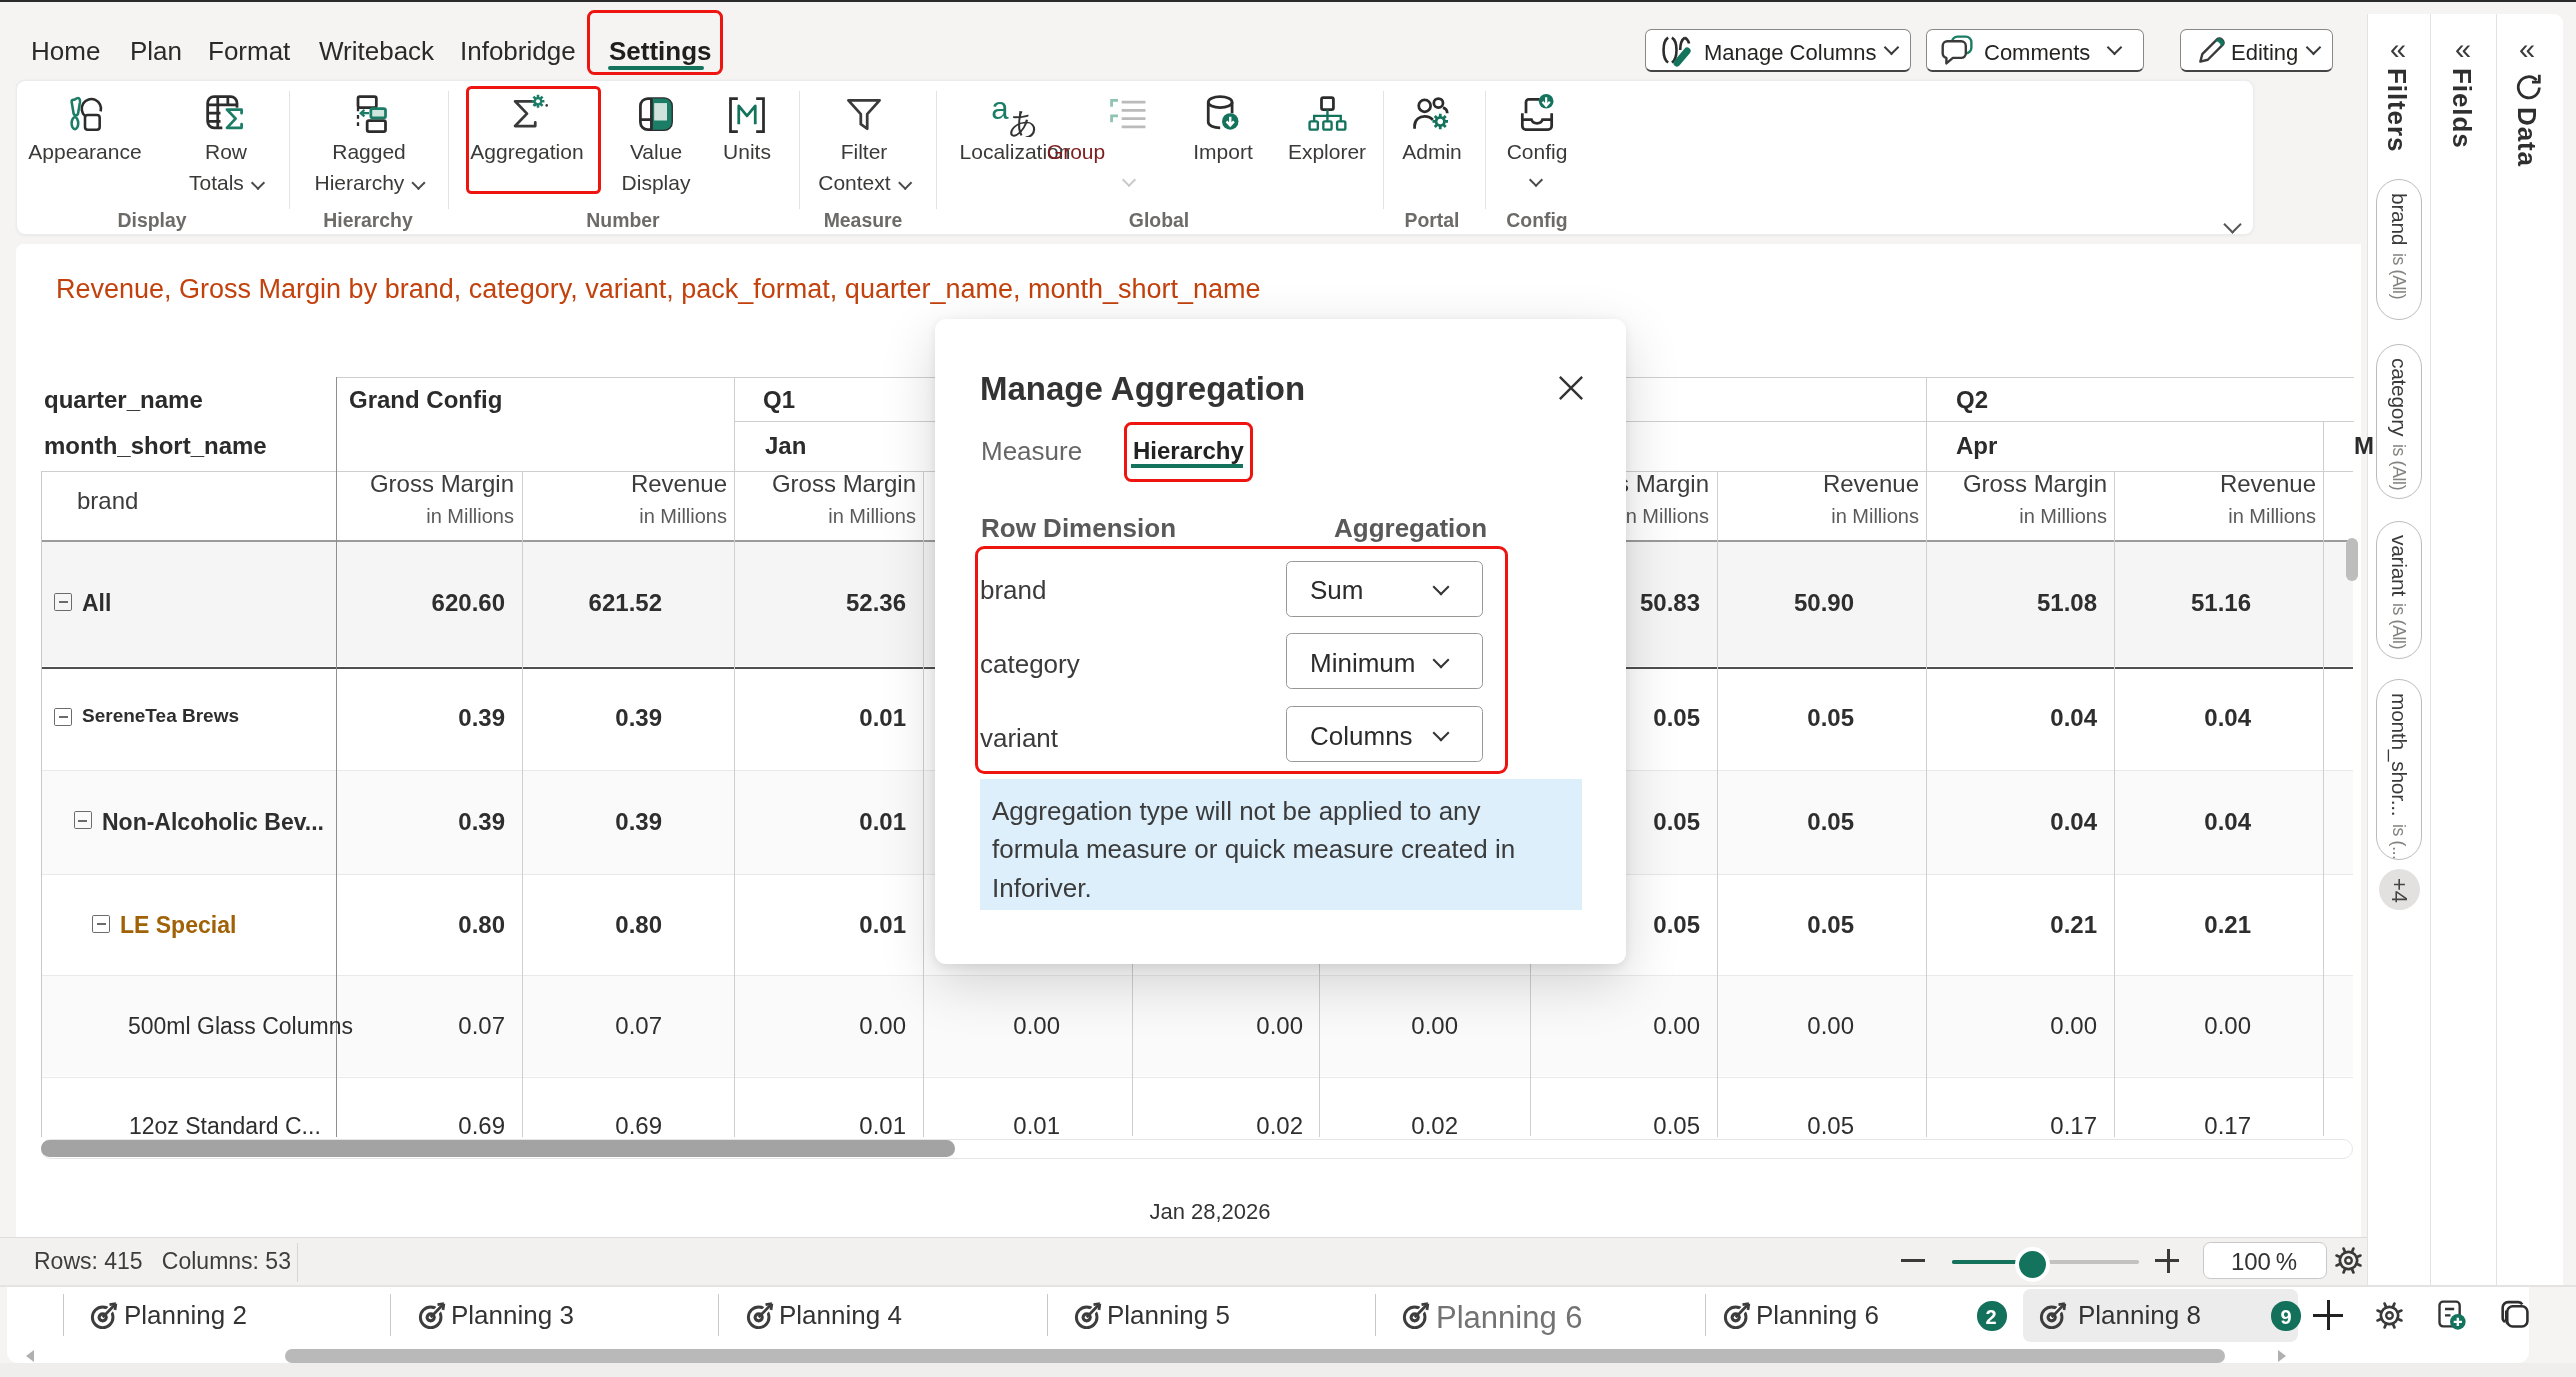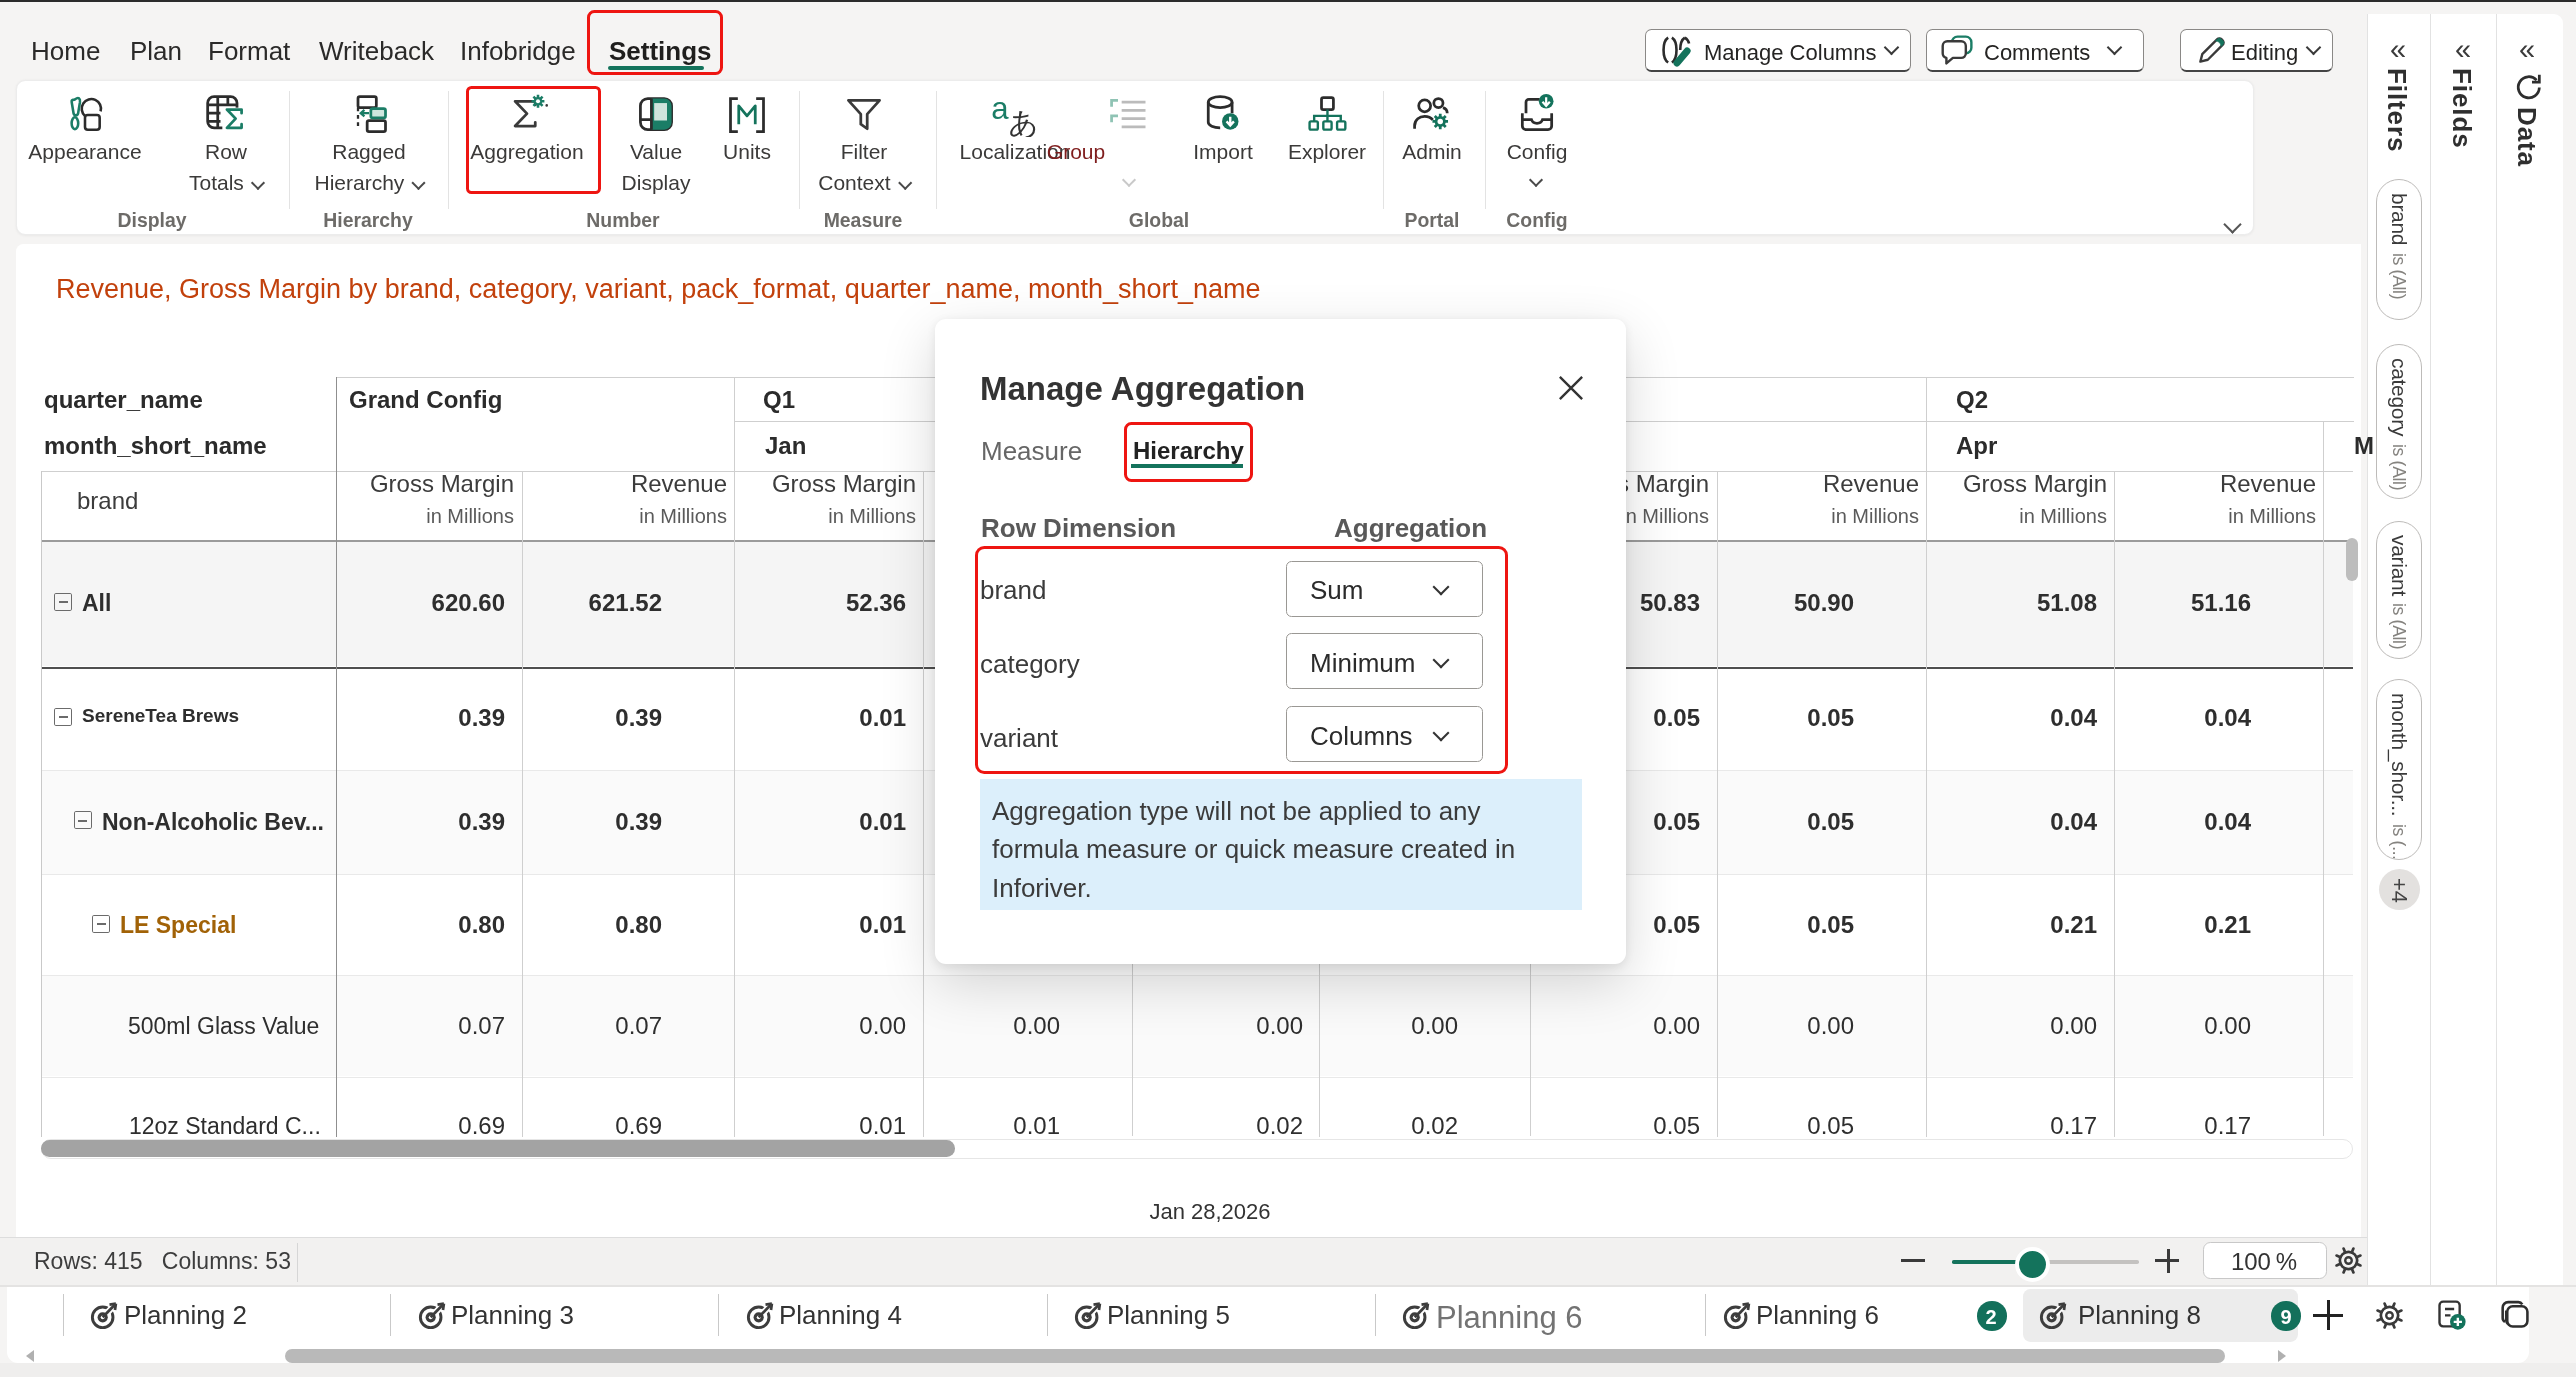--- a/index.html
+++ b/index.html
@@ -287,21 +287,21 @@
 <div class="r b" style="right:2071px;top:911px;font-size:24px;color:#2e2e2e">0.80</div>
 <div class="r b" style="right:1914px;top:911px;font-size:24px;color:#2e2e2e">0.80</div>
 <div class="r b" style="right:1670px;top:911px;font-size:24px;color:#2e2e2e">0.01</div>
 <div class="r b" style="right:1516px;top:911px;font-size:24px;color:#2e2e2e">0.01</div>
 <div class="r b" style="right:1273px;top:911px;font-size:24px;color:#2e2e2e">0.02</div>
 <div class="r b" style="right:1118px;top:911px;font-size:24px;color:#2e2e2e">0.02</div>
 <div class="r b" style="right:876px;top:911px;font-size:24px;color:#2e2e2e">0.05</div>
 <div class="r b" style="right:722px;top:911px;font-size:24px;color:#2e2e2e">0.05</div>
 <div class="r b" style="right:479px;top:911px;font-size:24px;color:#2e2e2e">0.21</div>
 <div class="r b" style="right:325px;top:911px;font-size:24px;color:#2e2e2e">0.21</div>
-<div class="a " style="left:128px;top:1013px;font-size:23px;color:#2e2e2e">500ml Glass Value</div>
+<div class="a " style="left:128px;top:1013px;font-size:23px;color:#2e2e2e">500ml Glass Columns</div>
 <div class="r " style="right:2071px;top:1012px;font-size:24px;color:#2e2e2e">0.07</div>
 <div class="r " style="right:1914px;top:1012px;font-size:24px;color:#2e2e2e">0.07</div>
 <div class="r " style="right:1670px;top:1012px;font-size:24px;color:#2e2e2e">0.00</div>
 <div class="r " style="right:1516px;top:1012px;font-size:24px;color:#2e2e2e">0.00</div>
 <div class="r " style="right:1273px;top:1012px;font-size:24px;color:#2e2e2e">0.00</div>
 <div class="r " style="right:1118px;top:1012px;font-size:24px;color:#2e2e2e">0.00</div>
 <div class="r " style="right:876px;top:1012px;font-size:24px;color:#2e2e2e">0.00</div>
 <div class="r " style="right:722px;top:1012px;font-size:24px;color:#2e2e2e">0.00</div>
 <div class="r " style="right:479px;top:1012px;font-size:24px;color:#2e2e2e">0.00</div>
 <div class="r " style="right:325px;top:1012px;font-size:24px;color:#2e2e2e">0.00</div>

